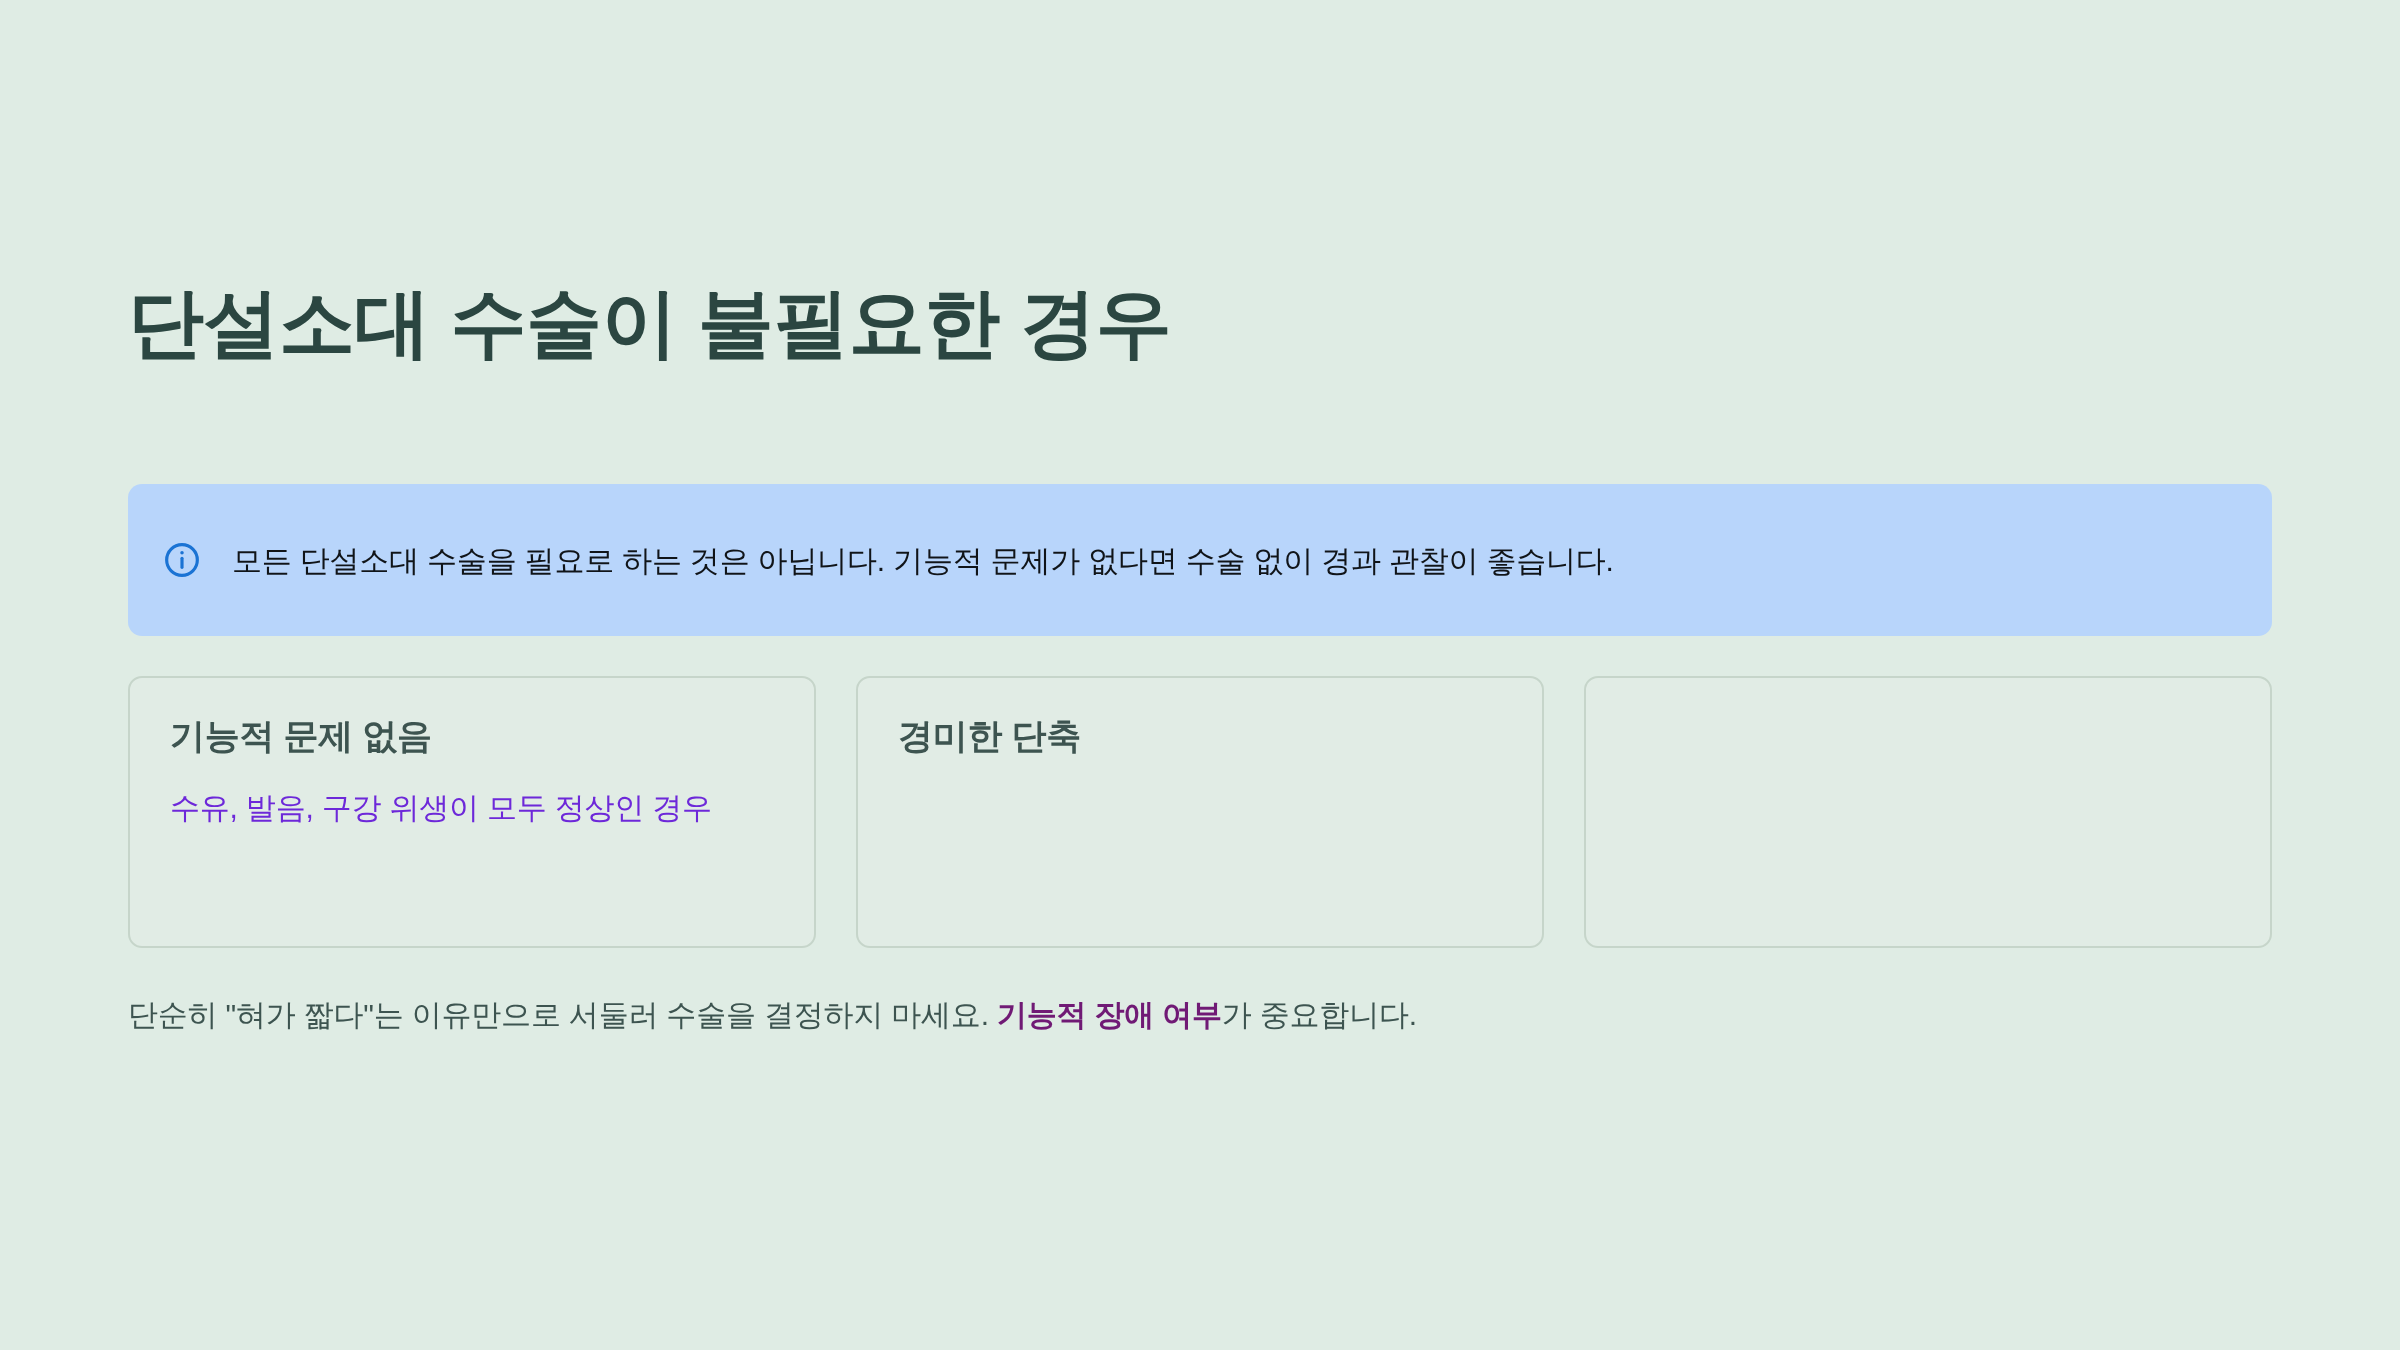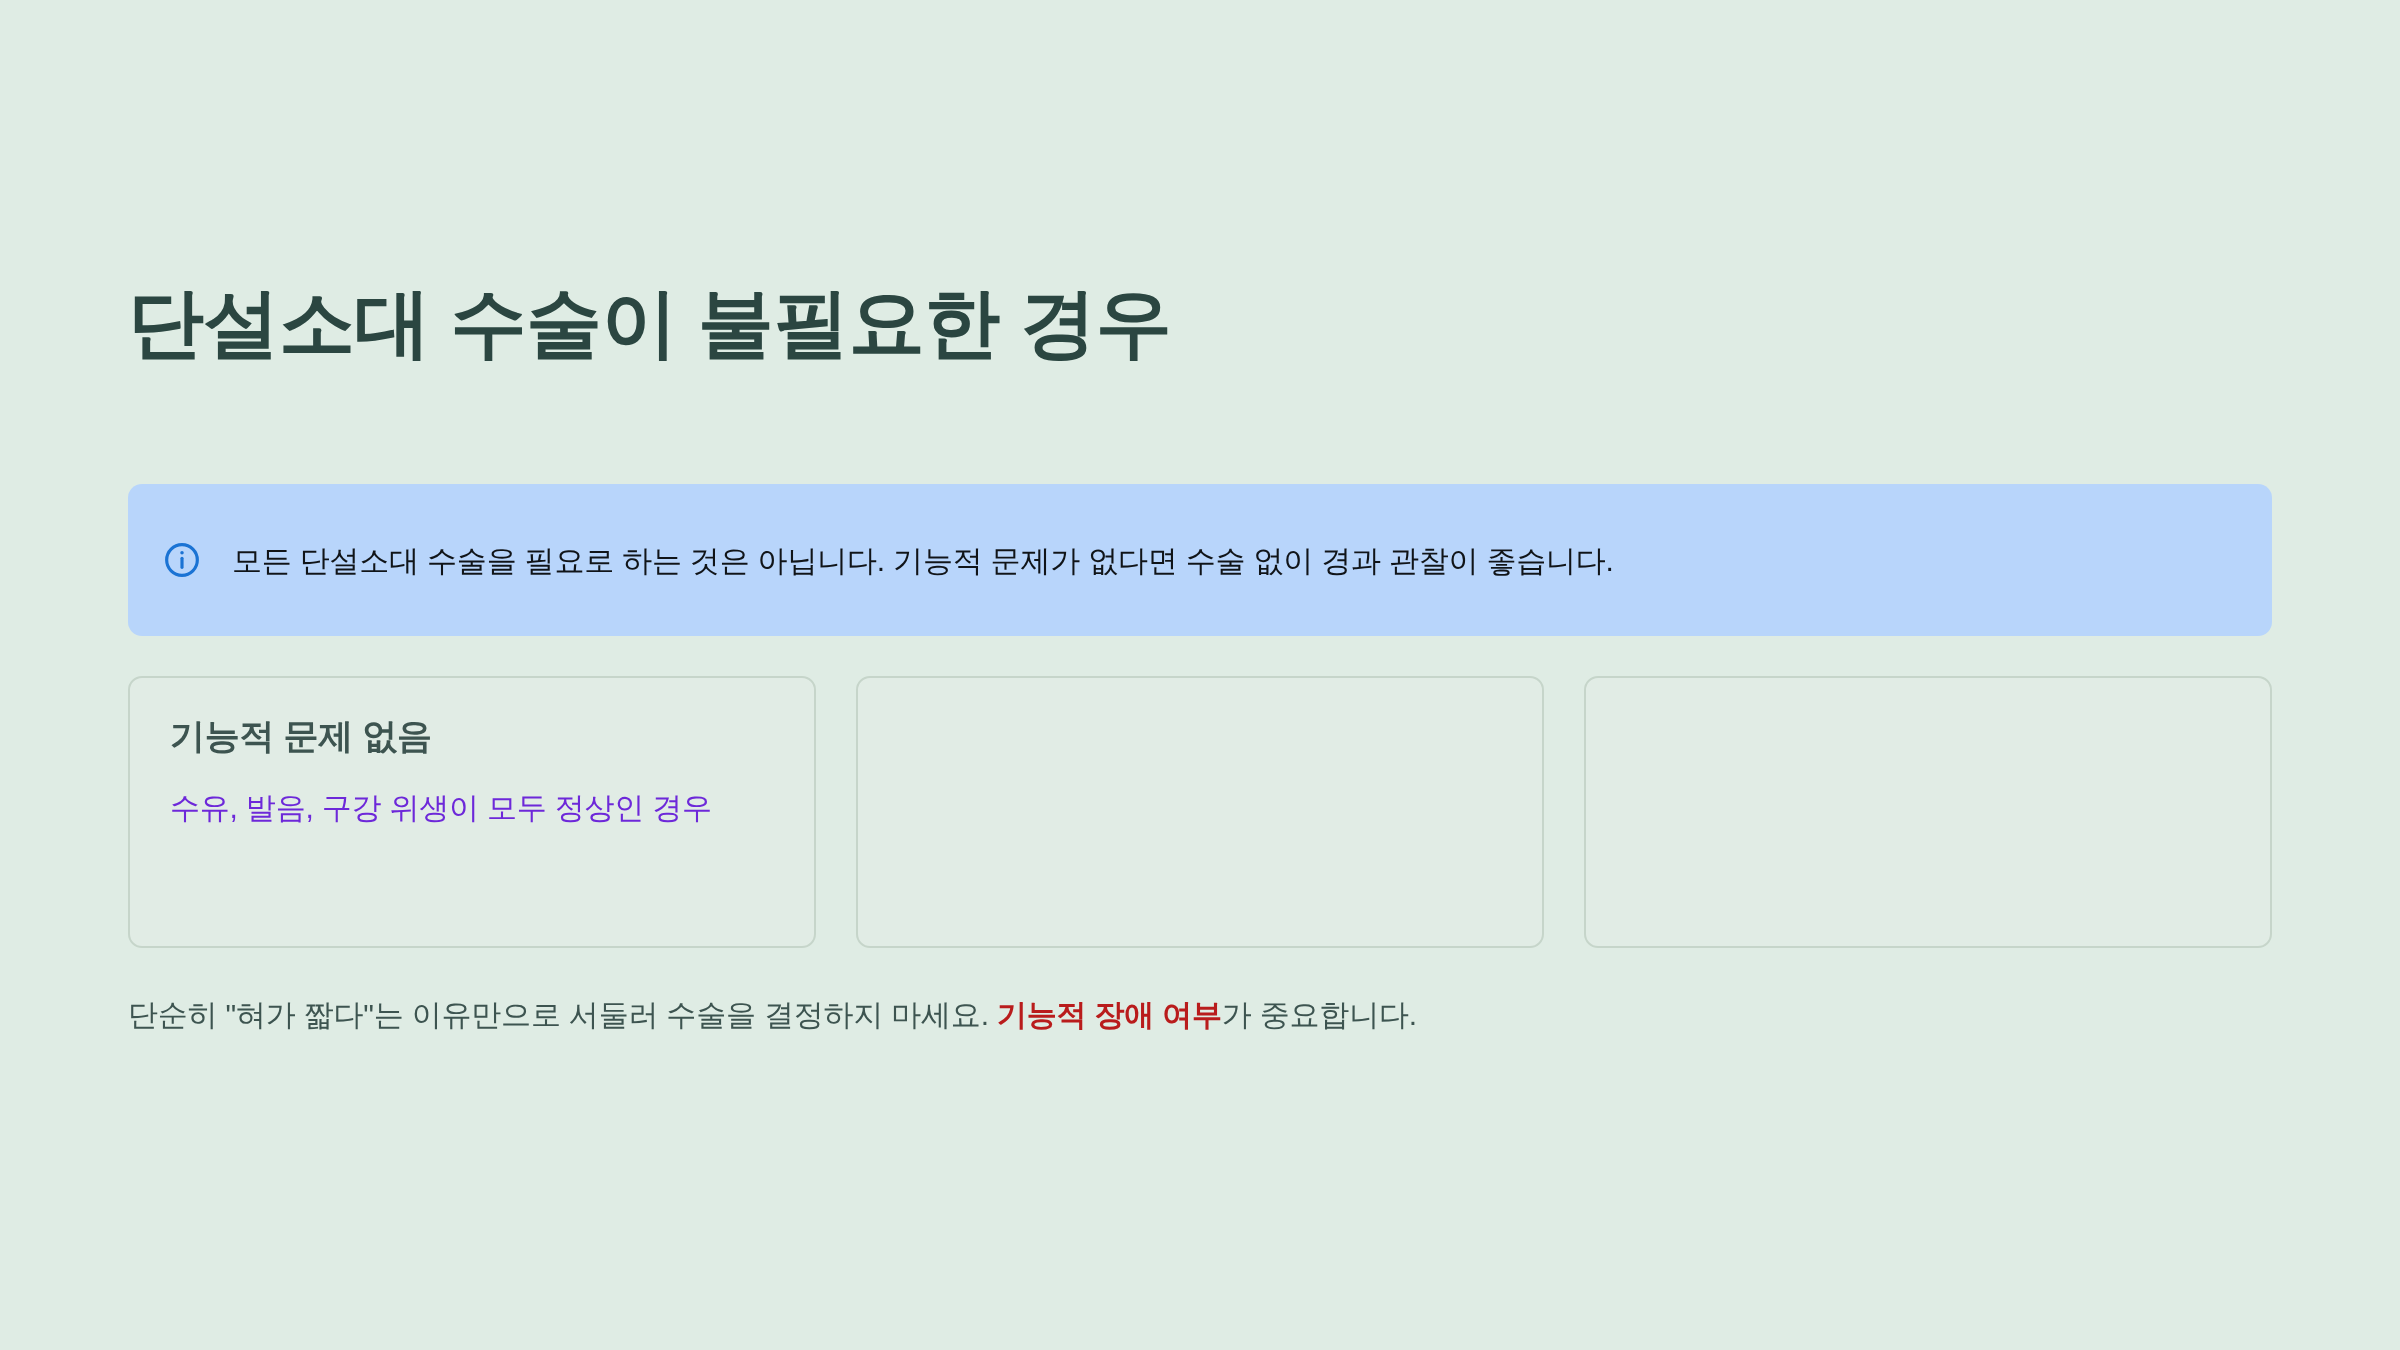--- a/index.html
+++ b/index.html
@@ -108,21 +108,21 @@
     position: absolute;
     left: 128px;
     top: 992px;
     margin: 0;
     font-size: 30px;
     line-height: 1.5;
     color: #3d5450;
     letter-spacing: -0.2px;
     white-space: nowrap;
   }
-  .footnote .strong { font-weight: 700; color: #b91c1c; }
+  .footnote .strong { font-weight: 700; color: #701a75; }
 </style>
 </head>
 <body>
 
 <div class="page">
 
   <h1 class="page-title">단설소대 수술이 불필요한 경우</h1>
 
   <div class="info-banner">
     <span class="info-icon">
@@ -136,20 +136,21 @@
   </div>
 
   <div class="card-grid">
 
     <div class="card">
       <h2 class="card-title">기능적 문제 없음</h2>
       <p class="card-desc">수유, 발음, 구강 위생이 모두 정상인 경우</p>
     </div>
 
     <div class="card">
+      <h2 class="card-title">경미한 단축</h2>
     </div>
 
     <div class="card">
     </div>
 
   </div>
 
   <p class="footnote">
     <span>단순히 "혀가 짧다"는 이유만으로 서둘러 수술을 결정하지 마세요. </span><span class="strong">기능적 장애 여부</span><span>가 중요합니다.</span>
   </p>

